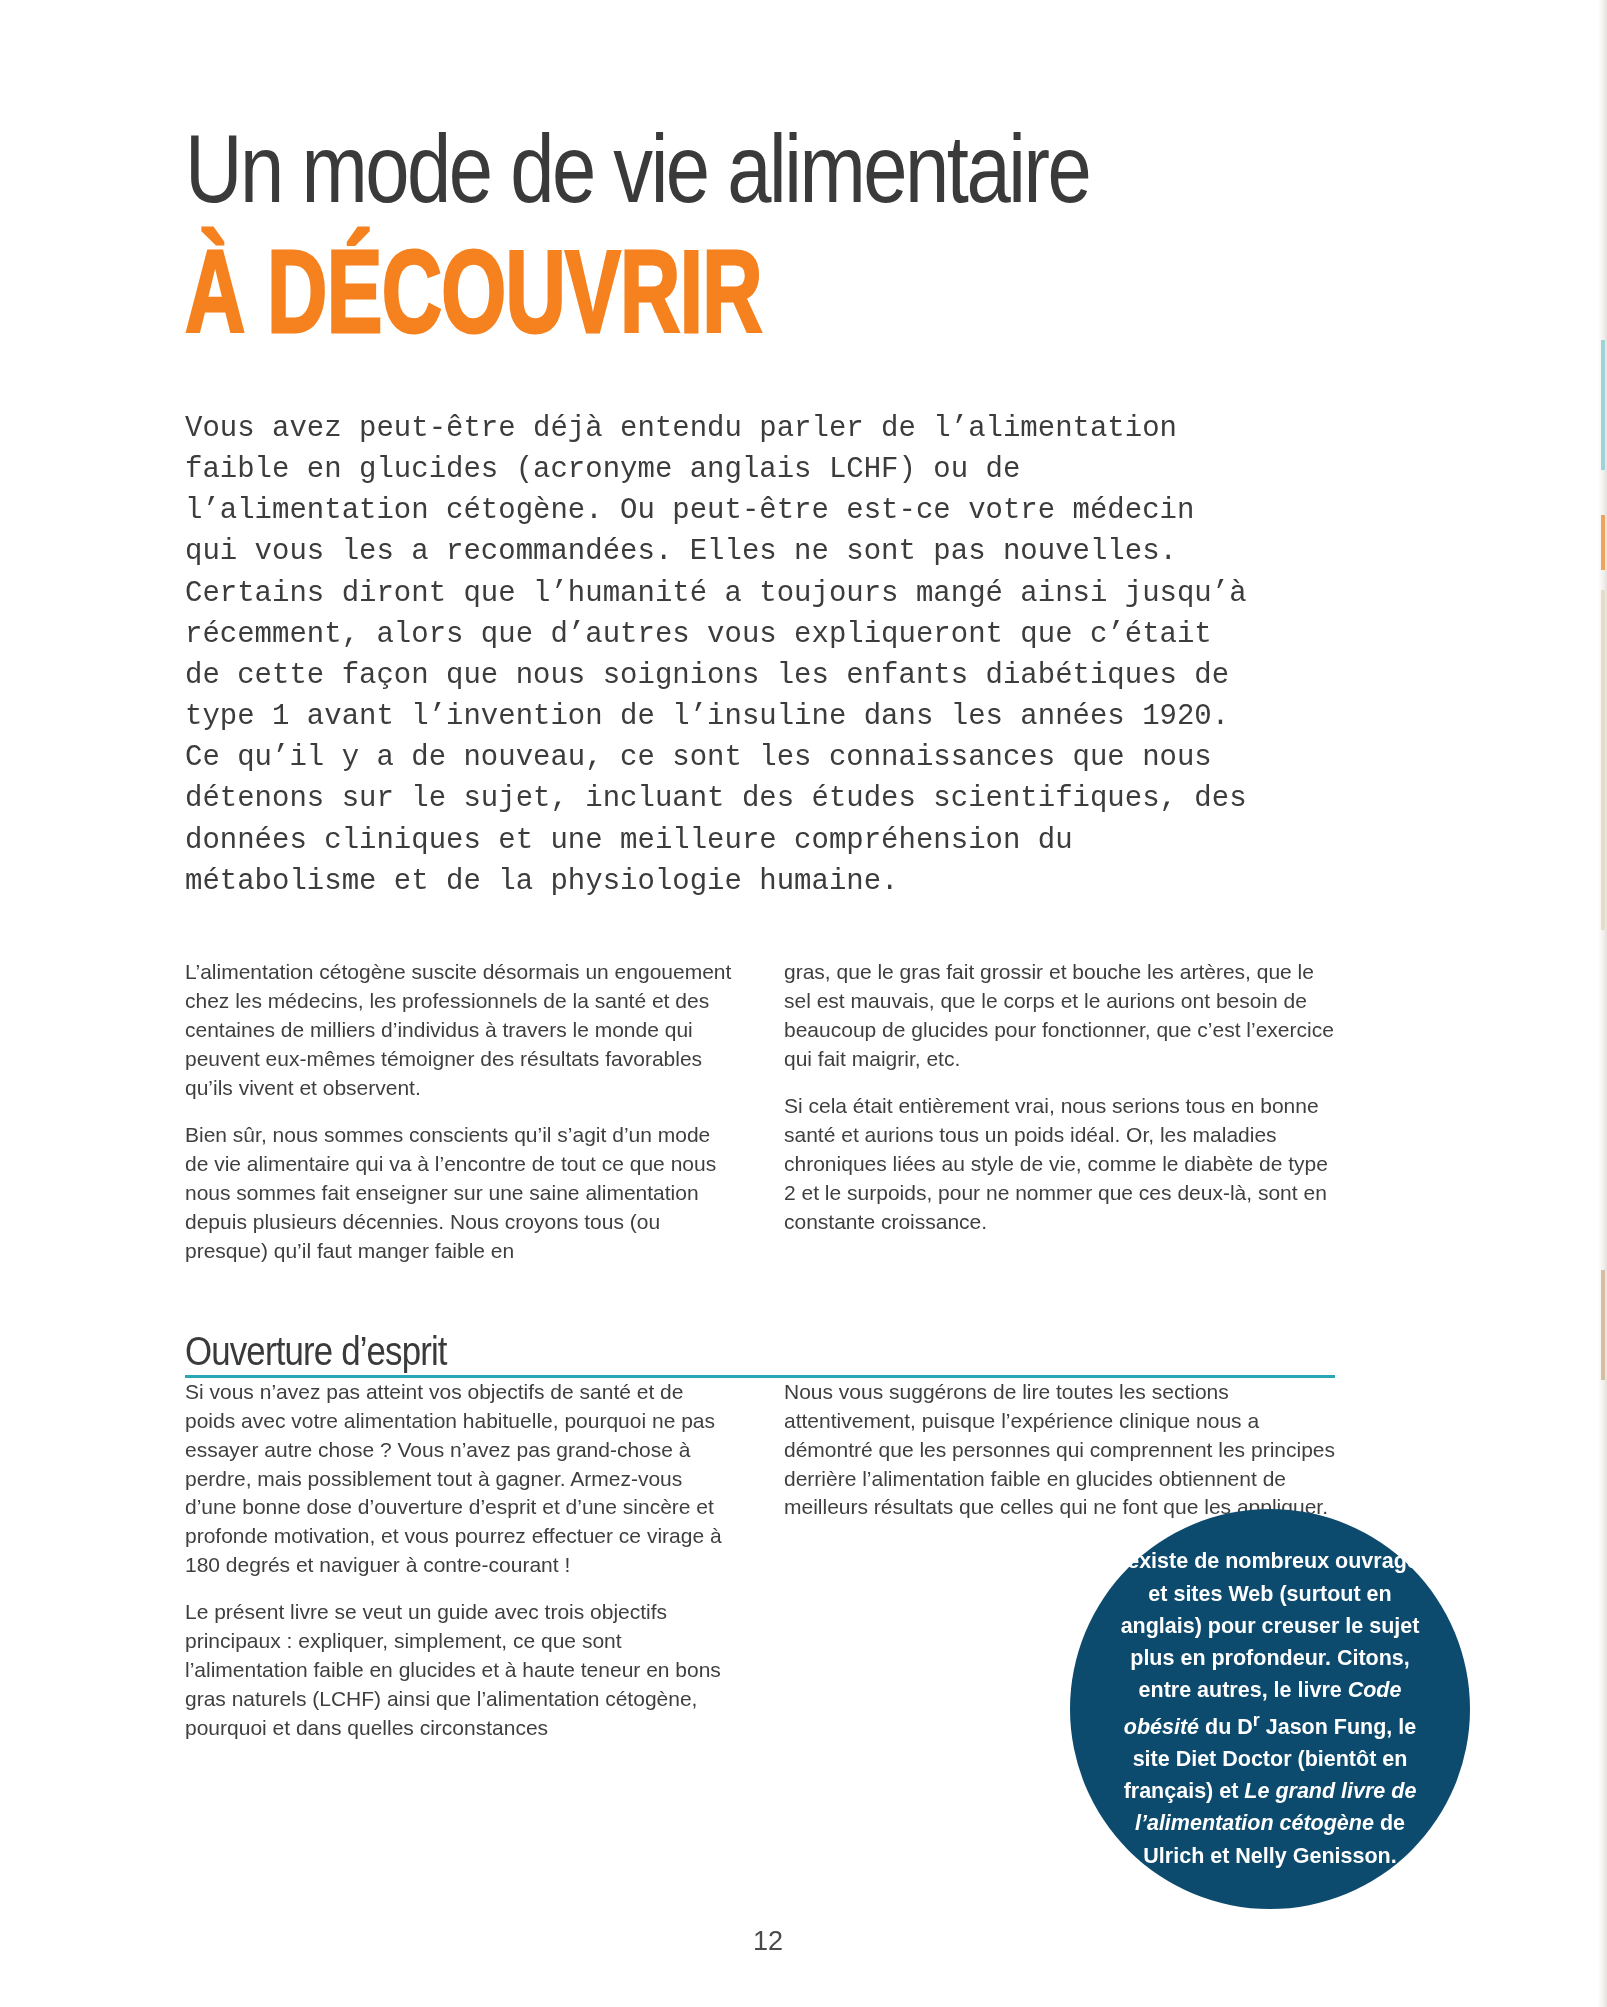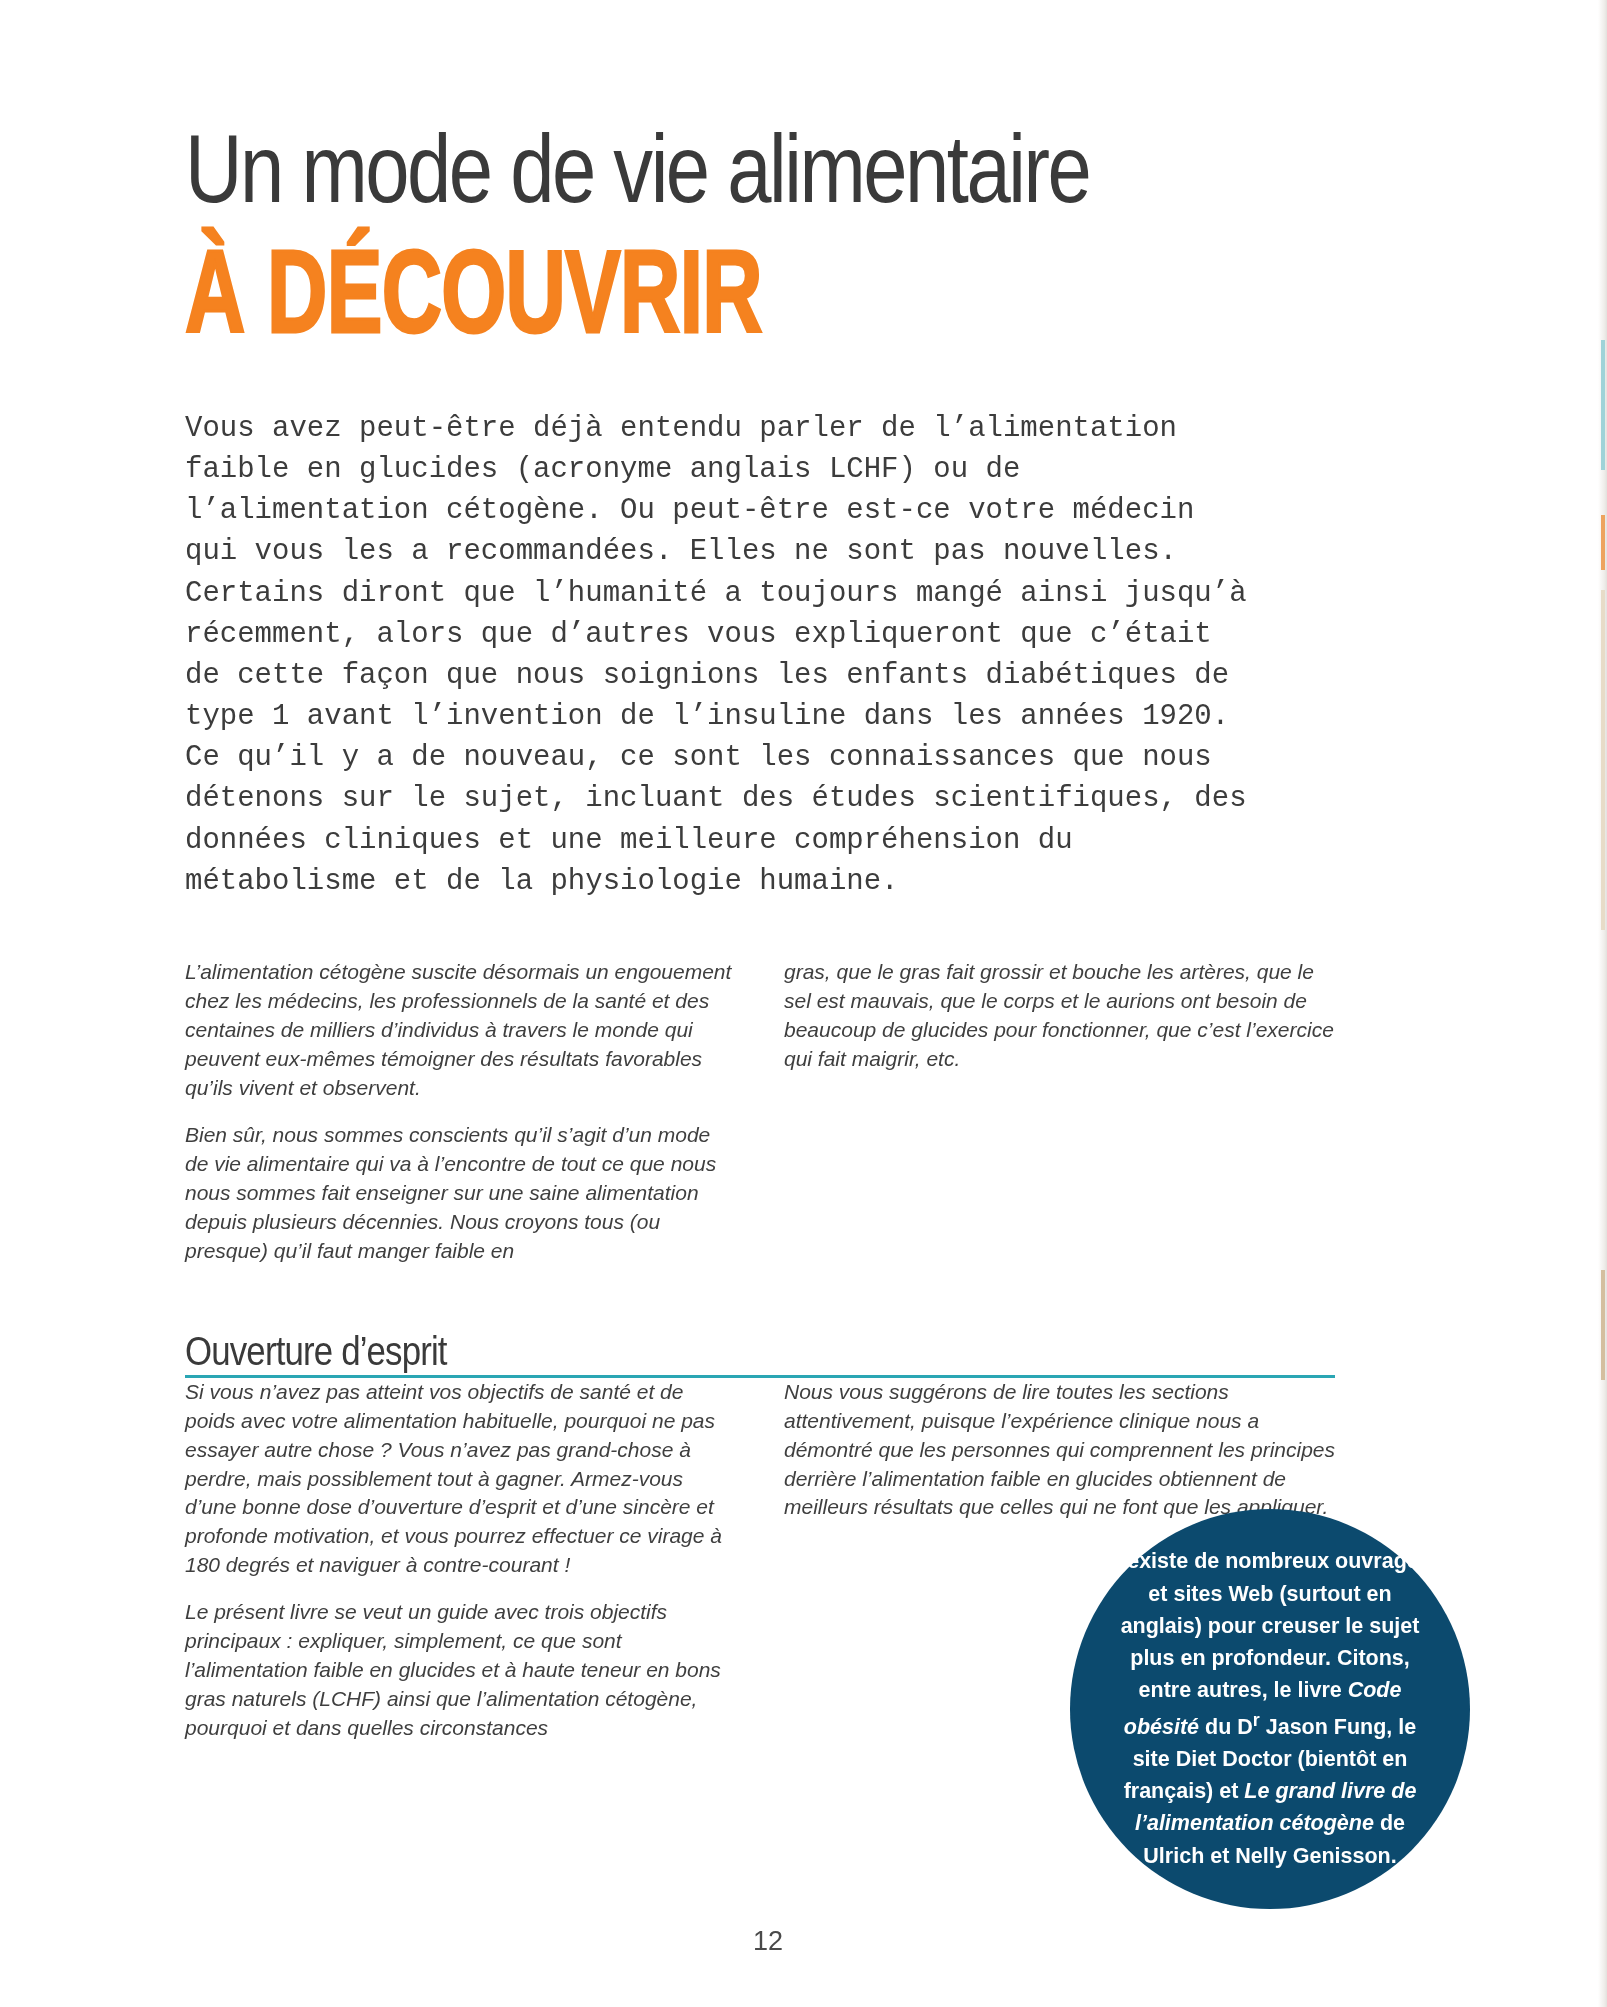--- a/index.html
+++ b/index.html
@@ -56,21 +56,20 @@
     font-size: 29px;
     line-height: 1.42;
     color: #3c3c3c;
   }
 
   
   .cols {
     display: flex;
     gap: 48px;
     margin-top: 56px;
-    font-style: italic;
   }
   .col { flex: 1 1 0; min-width: 0; }
   .col p {
     margin: 0 0 18px 0;
     font-size: 21px;
     line-height: 1.38;
     color: #3f3f3f;
   }
 
   
@@ -152,20 +151,21 @@
 
     <div class="intro">Vous avez peut-être déjà entendu parler de l’alimentation faible en glucides (acronyme anglais LCHF) ou de l’alimentation cétogène. Ou peut-être est-ce votre médecin qui vous les a recommandées. Elles ne sont pas nouvelles. Certains diront que l’humanité a toujours mangé ainsi jusqu’à récemment, alors que d’autres vous expliqueront que c’était de cette façon que nous soignions les enfants diabétiques de type 1 avant l’invention de l’insuline dans les années 1920. Ce qu’il y a de nouveau, ce sont les connaissances que nous détenons sur le sujet, incluant des études scientifiques, des données cliniques et une meilleure compréhension du métabolisme et de la physiologie humaine.</div>
 
     <div class="cols">
       <div class="col">
           <p>L’alimentation cétogène suscite désormais un engouement chez les médecins, les professionnels de la santé et des centaines de milliers d’individus à travers le monde qui peuvent eux-mêmes témoigner des résultats favorables qu’ils vivent et observent.</p>
           <p>Bien sûr, nous sommes conscients qu’il s’agit d’un mode de vie alimentaire qui va à l’encontre de tout ce que nous nous sommes fait enseigner sur une saine alimentation depuis plusieurs décennies. Nous croyons tous (ou presque) qu’il faut manger faible en</p>
         </div>
       <div class="col">
           <p>gras, que le gras fait grossir et bouche les artères, que le sel est mauvais, que le corps et le aurions ont besoin de beaucoup de glucides pour fonctionner, que c’est l’exercice qui fait maigrir, etc.</p>
+          <p>Si cela était entièrement vrai, nous serions tous en bonne santé et aurions tous un poids idéal. Or, les maladies chroniques liées au style de vie, comme le diabète de type 2 et le surpoids, pour ne nommer que ces deux-là, sont en constante croissance.</p>
         </div>
     </div>
 
     <div class="section-heading-block">
       <div class="section-heading">Ouverture d’esprit</div>
     </div>
 
     <div class="section2">
       <div class="cols" style="margin-top:0;">
         <div class="col">

